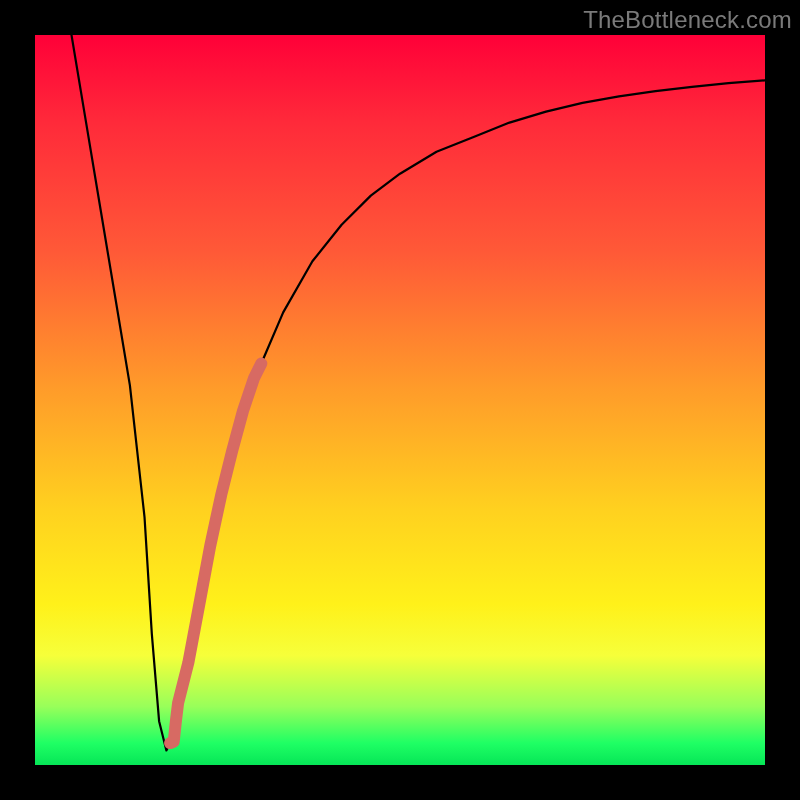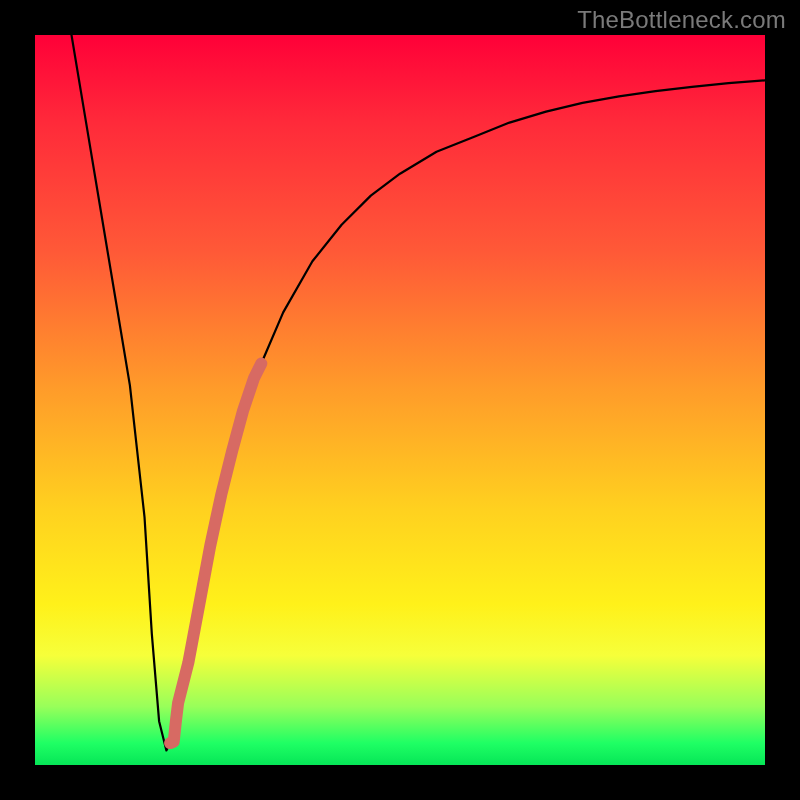--- a/index.html
+++ b/index.html
@@ -34,21 +34,21 @@
       #fff11a 78%,
       #f6ff3a 85%,
       #98ff5a 92%,
       #1fff64 97%,
       #06e657 100%
     );
   }
   .watermark {
     position: absolute;
     top: 6px;
-    right: 14px;
+    right: 8px;
     font-size: 24px;
     color: #7a7a7a;
     font-weight: 400;
     letter-spacing: 0.2px;
     user-select: none;
   }
   svg.overlay {
     position: absolute;
     left: 0;
     top: 0;

